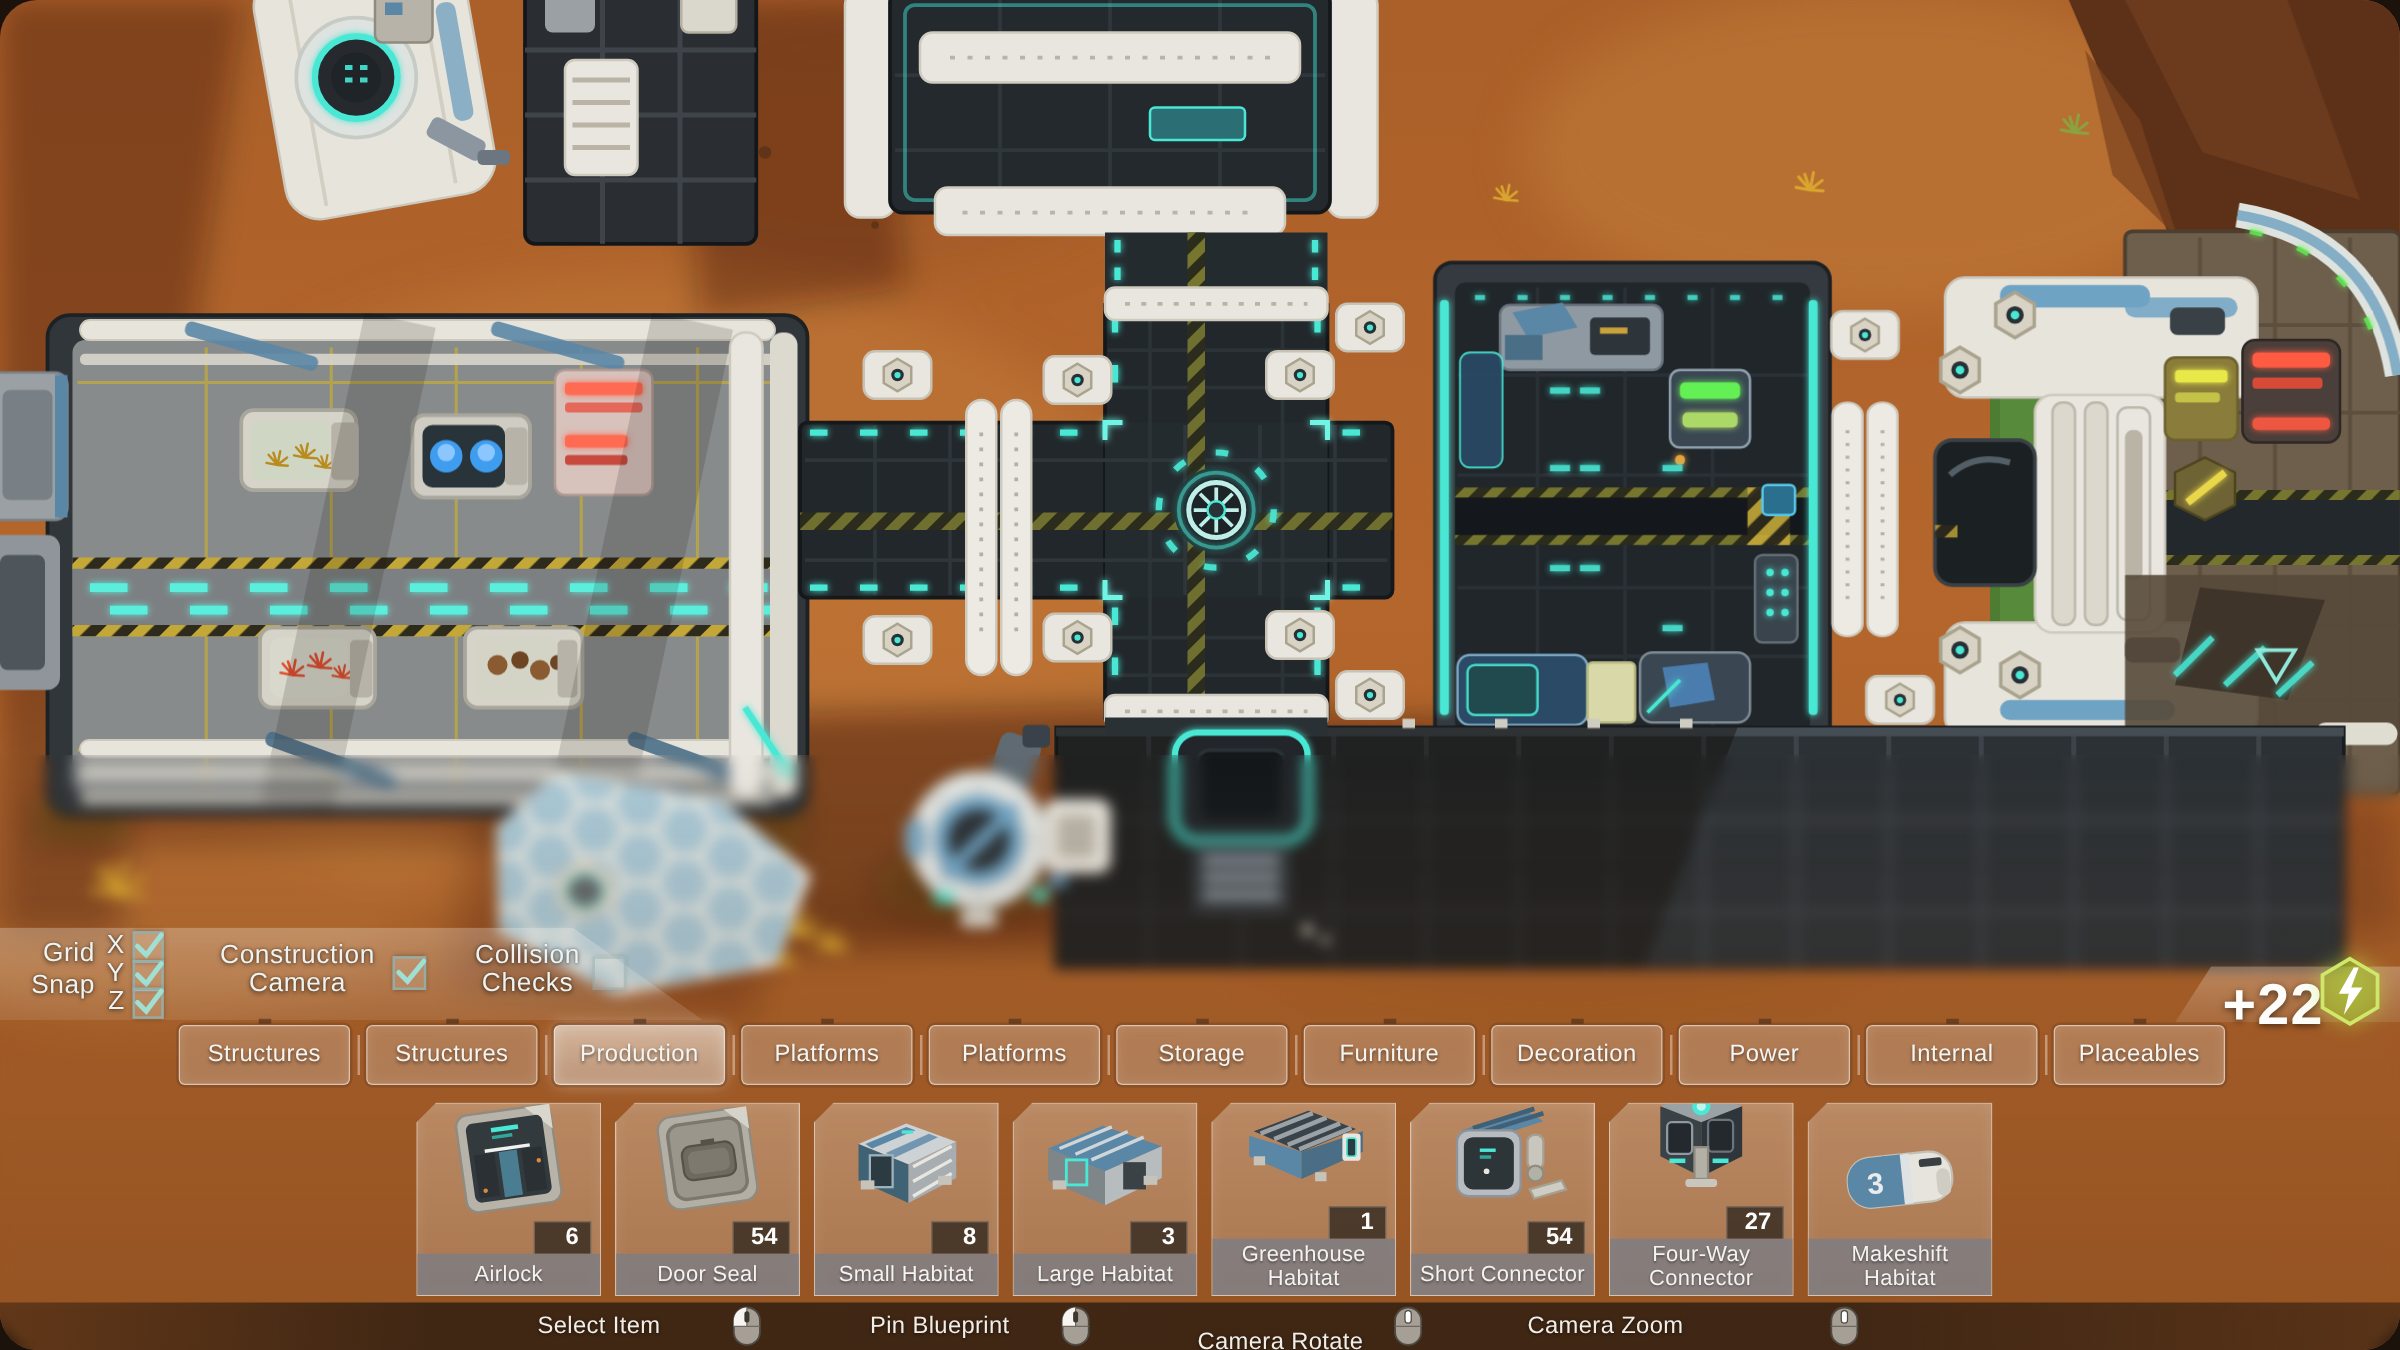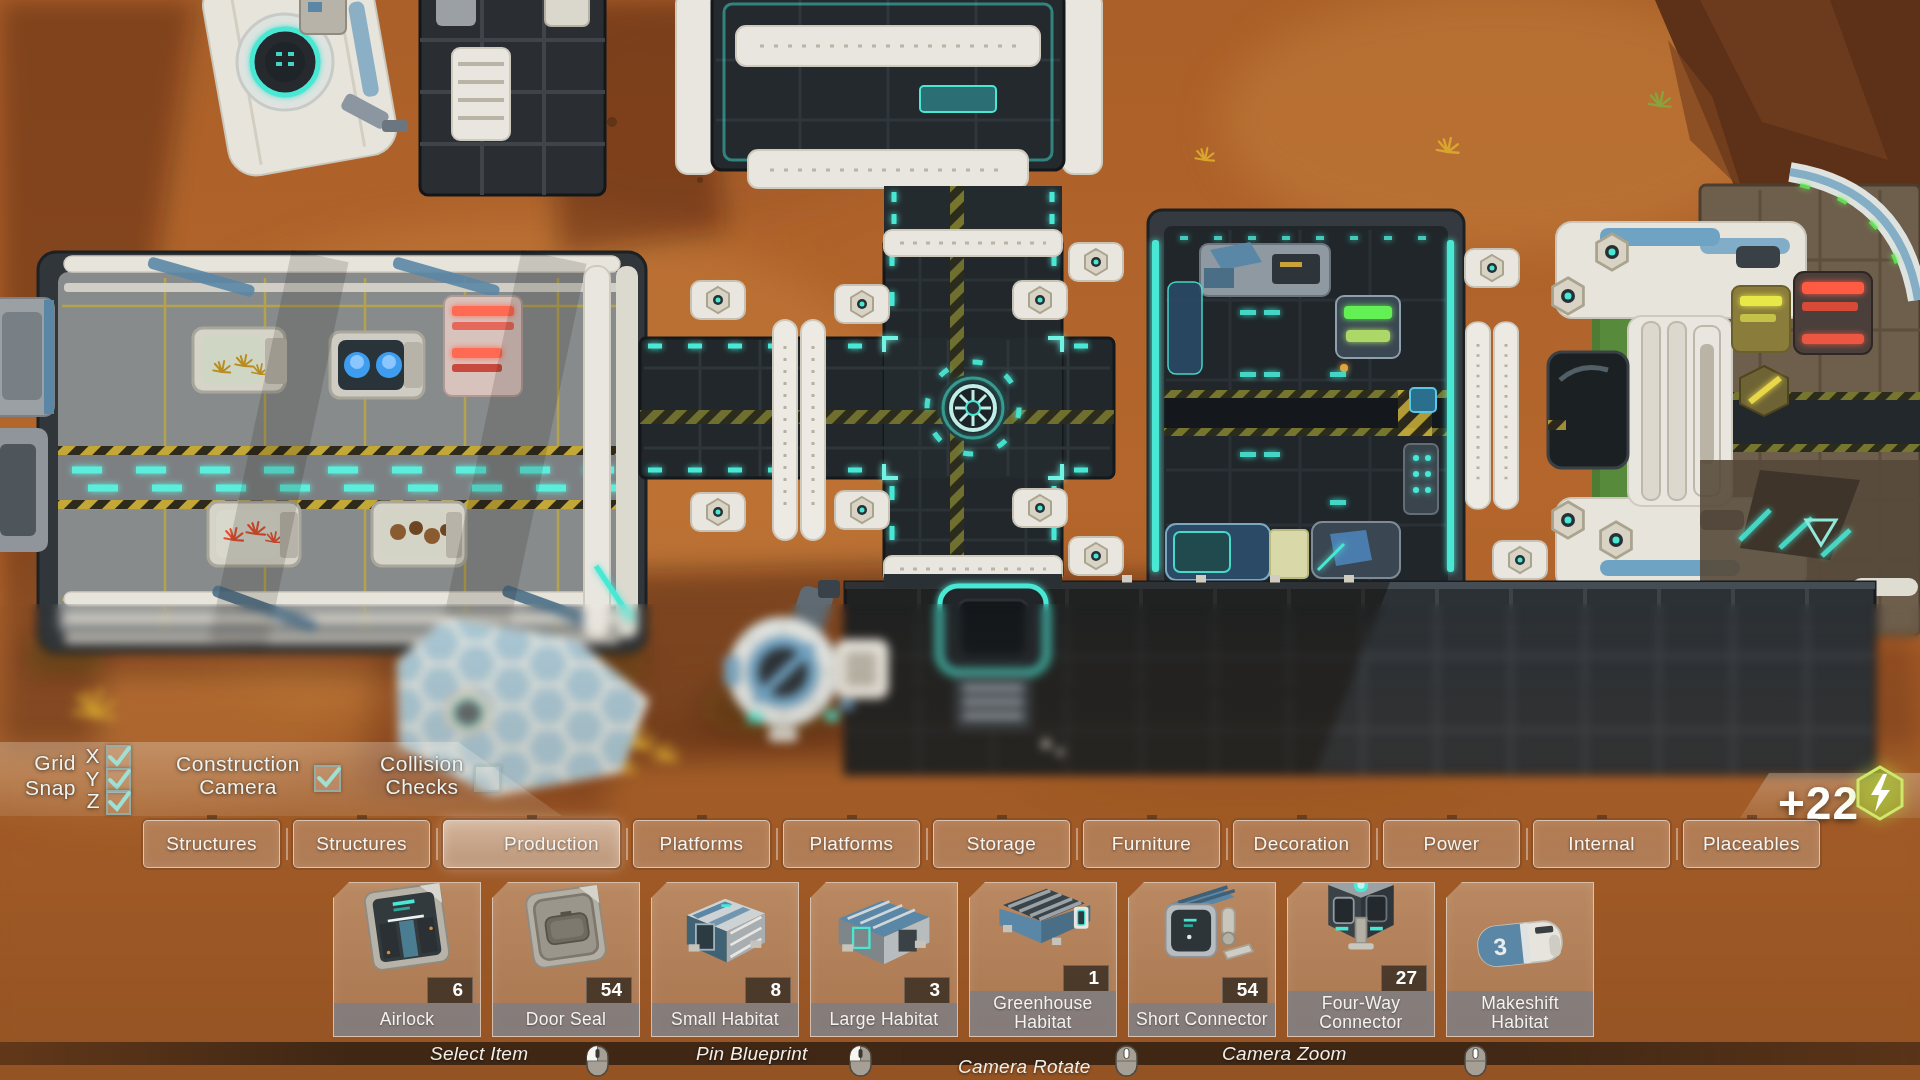--- a/index.html
+++ b/index.html
@@ -1,17 +1,17 @@
 <!DOCTYPE html>
 <html><head>
 <meta charset="utf-8">
 <style>
   html,body{margin:0;padding:0;background:#1b120c;}
   .stage{position:relative;width:1920px;height:1080px;overflow:hidden;
-         font-family:"Liberation Sans",sans-serif;-webkit-user-select:none;user-select:none;}
+         font-family:"Liberation Sans",sans-serif;-webkit-user-select:none;user-select:none;border-radius:30px;}
   .scene{position:absolute;inset:0;display:block;}
   .dof{position:absolute;left:0;top:604px;width:1920px;height:476px;
        backdrop-filter:blur(5px);-webkit-backdrop-filter:blur(5px);pointer-events:none;
        background:linear-gradient(180deg,rgba(120,75,40,0) 0%,rgba(95,60,32,.10) 30%,rgba(80,50,28,.16) 100%);}
   .hud{position:absolute;inset:0;}
   .panel{position:absolute;background:linear-gradient(180deg,rgba(252,248,240,.28),rgba(238,230,218,.12));}
   .panel-left{left:0;top:742px;width:562px;height:74px;clip-path:polygon(0 0,458px 0,562px 100%,0 100%);}
   .panel-right{left:1740px;top:773px;width:180px;height:45px;clip-path:polygon(29px 0,180px 0,180px 45px,0 45px);}
   .lbl{position:absolute;color:#eef3f1;font-size:21px;letter-spacing:.5px;line-height:23px;
        text-shadow:0 1px 4px rgba(0,0,0,.6),0 0 2px rgba(0,0,0,.35);}
@@ -29,37 +29,37 @@
   .tab{width:135px;height:46px;display:flex;align-items:center;justify-content:center;position:relative;
        color:#f6f4f0;font-size:19px;letter-spacing:.4px;text-shadow:0 1px 3px rgba(0,0,0,.55);
        background:linear-gradient(180deg,rgba(214,190,170,.34),rgba(196,170,148,.44));
        border:1px solid rgba(255,255,255,.55);border-radius:5px;
        box-shadow:0 0 0 2px rgba(80,52,32,.25), inset 0 0 10px rgba(255,255,255,.12);}
   .tab::after{content:"";position:absolute;top:-6px;left:50%;width:10px;height:4px;
        background:rgba(55,36,22,.5);transform:translateX(-50%);}
   .tab:not(:first-child)::before{content:"";position:absolute;left:-8.5px;top:7px;bottom:7px;width:2px;
        background:rgba(255,255,255,.38);}
   .tab.active{background:linear-gradient(180deg,rgba(242,236,228,.62),rgba(214,204,194,.52));
-       box-shadow:0 0 0 2px rgba(80,52,32,.28),0 0 14px rgba(255,255,255,.35), inset 0 0 12px rgba(255,255,255,.3);padding-left:40px;}
+       box-shadow:0 0 0 2px rgba(80,52,32,.28),0 0 14px rgba(255,255,255,.35), inset 0 0 12px rgba(255,255,255,.3);}
   .cards{position:absolute;left:333px;top:882px;display:flex;gap:11px;}
   .card{width:146px;height:153px;display:flex;flex-direction:column;
        background:linear-gradient(180deg,rgba(224,204,184,.42),rgba(204,184,164,.34));
        border:1.5px solid rgba(255,255,255,.5);
        clip-path:polygon(16px 0,100% 0,100% 100%,0 100%,0 16px);
        box-shadow:inset 0 0 12px rgba(255,255,255,.10);}
   .thumb{flex:1;display:flex;align-items:flex-end;justify-content:center;overflow:hidden;}
   .meta{display:flex;justify-content:flex-end;padding-right:7px;}
   .count{min-width:26px;padding:1px 9px 2px;background:rgba(62,49,37,.88);color:#fdfdfb;
        font-size:19px;font-weight:bold;text-align:right;border:1px solid rgba(255,255,255,.22);border-bottom:none;}
   .count:empty{display:none;}
   .label{background:rgba(127,126,131,.85);color:#f4f3f1;font-size:17.5px;line-height:1.12;
        min-height:27px;display:flex;align-items:center;justify-content:center;text-align:center;
        padding:3px 4px;text-shadow:0 1px 2px rgba(0,0,0,.4);letter-spacing:.3px;}
-  .hintbar{position:absolute;left:0;top:1042px;width:1920px;height:23px;
-       background:linear-gradient(90deg,rgba(26,17,10,.42) 0%,rgba(40,27,16,.78) 18%,rgba(42,28,17,.8) 76%,rgba(30,20,12,.5) 100%);font-style:italic;}
+  .hintbar{position:absolute;left:0;top:1042px;width:1920px;height:38px;
+       background:linear-gradient(90deg,rgba(26,17,10,.42) 0%,rgba(40,27,16,.78) 18%,rgba(42,28,17,.8) 76%,rgba(30,20,12,.5) 100%);}
   .hint{position:absolute;top:50%;transform:translateY(-50%);color:#f1eee8;font-size:19px;
        text-shadow:0 1px 3px rgba(0,0,0,.65);letter-spacing:.3px;white-space:nowrap;}
   .micon{position:absolute;top:3px;}
 </style>
 </head>
 <body>
 
 <div class="stage">
 
 <svg class="scene" viewBox="0 0 1920 1080">

